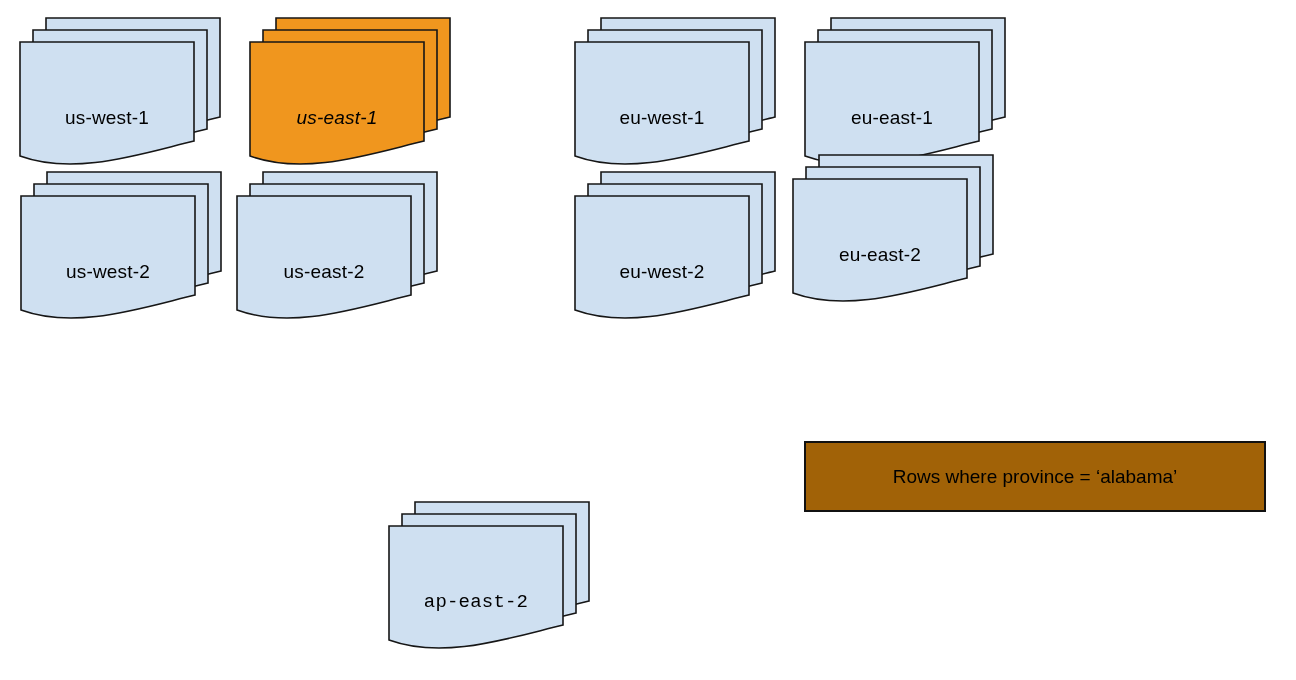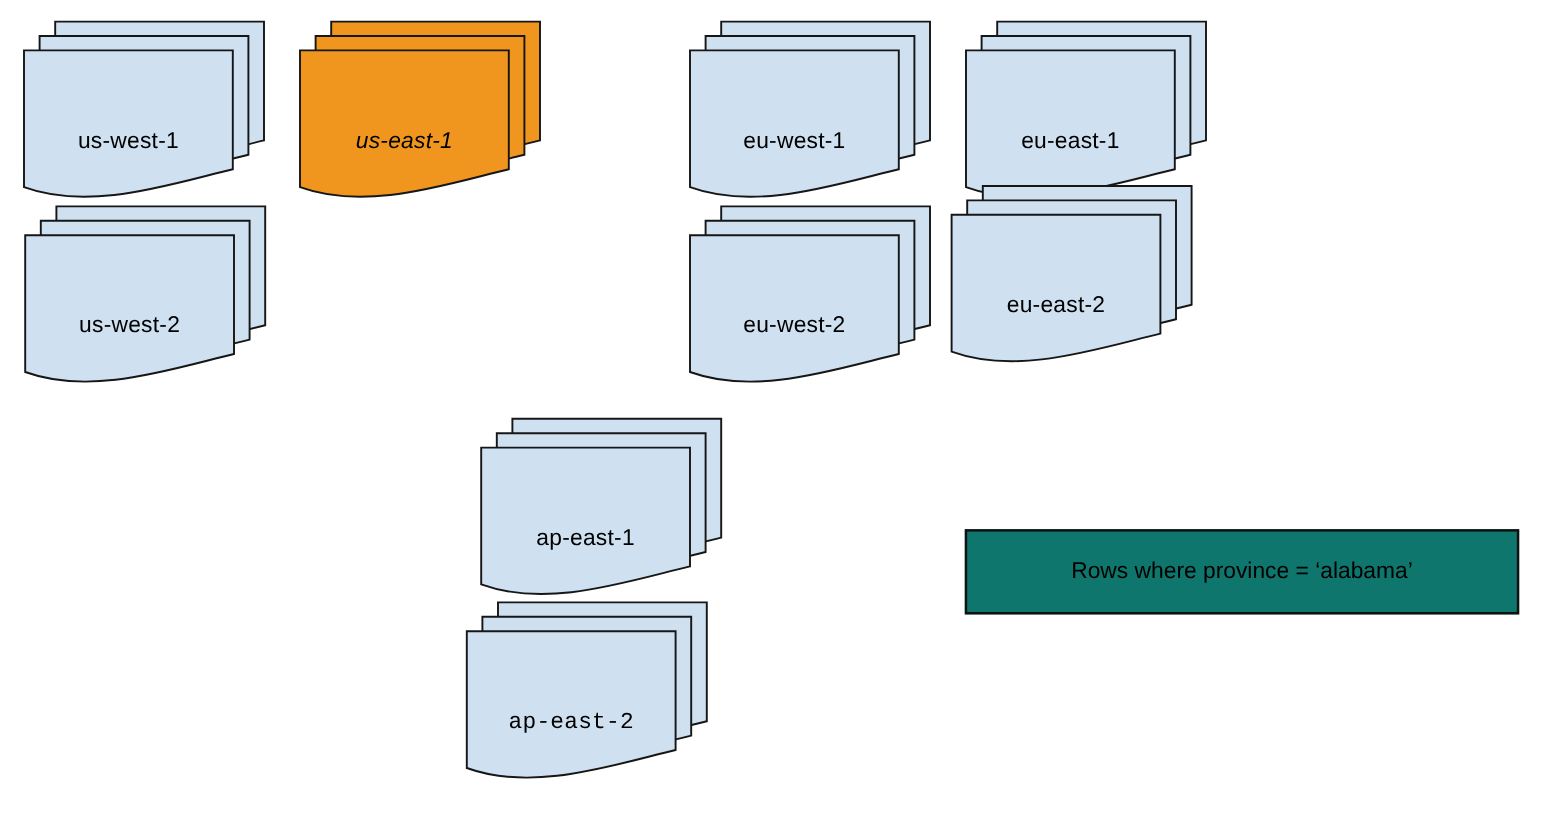--- a/index.html
+++ b/index.html
@@ -68,50 +68,50 @@
     <div class="stack-label">eu-east-1</div>
   </div>
     <div class="stack" style="left: 20px; top: 171px;">
     <svg width="202" height="150" viewBox="0 0 202 150" xmlns="http://www.w3.org/2000/svg">
       <path transform="translate(27,1)" stroke-width="1.6" d="M0,0 L174,0 L174,99 C120,112 55,134 0,114 Z" fill="#cfe0f1" stroke="#161616"></path>
       <path transform="translate(14,13)" stroke-width="1.6" d="M0,0 L174,0 L174,99 C120,112 55,134 0,114 Z" fill="#cfe0f1" stroke="#161616"></path>
       <path transform="translate(1,25)" stroke-width="1.6" d="M0,0 L174,0 L174,99 C120,112 55,134 0,114 Z" fill="#cfe0f1" stroke="#161616"></path>
     </svg>
     <div class="stack-label">us-west-2</div>
   </div>
+    <div class="stack" style="left: 236px; top: 171px;">
+    <svg width="202" height="150" viewBox="0 0 202 150" xmlns="http://www.w3.org/2000/svg">
+      <path transform="translate(27,1)" stroke-width="1.6" d="M0,0 L174,0 L174,99 C120,112 55,134 0,114 Z" fill="#cfe0f1" stroke="#161616"></path>
+      <path transform="translate(14,13)" stroke-width="1.6" d="M0,0 L174,0 L174,99 C120,112 55,134 0,114 Z" fill="#cfe0f1" stroke="#161616"></path>
+      <path transform="translate(1,25)" stroke-width="1.6" d="M0,0 L174,0 L174,99 C120,112 55,134 0,114 Z" fill="#cfe0f1" stroke="#161616"></path>
+    </svg>
+    <div class="stack-label">us-east-2</div>
+  </div>
     <div class="stack" style="left: 574px; top: 171px;">
     <svg width="202" height="150" viewBox="0 0 202 150" xmlns="http://www.w3.org/2000/svg">
       <path transform="translate(27,1)" stroke-width="1.6" d="M0,0 L174,0 L174,99 C120,112 55,134 0,114 Z" fill="#cfe0f1" stroke="#161616"></path>
       <path transform="translate(14,13)" stroke-width="1.6" d="M0,0 L174,0 L174,99 C120,112 55,134 0,114 Z" fill="#cfe0f1" stroke="#161616"></path>
       <path transform="translate(1,25)" stroke-width="1.6" d="M0,0 L174,0 L174,99 C120,112 55,134 0,114 Z" fill="#cfe0f1" stroke="#161616"></path>
     </svg>
     <div class="stack-label">eu-west-2</div>
   </div>
     <div class="stack" style="left: 792px; top: 154px;">
     <svg width="202" height="150" viewBox="0 0 202 150" xmlns="http://www.w3.org/2000/svg">
       <path transform="translate(27,1)" stroke-width="1.6" d="M0,0 L174,0 L174,99 C120,112 55,134 0,114 Z" fill="#cfe0f1" stroke="#161616"></path>
       <path transform="translate(14,13)" stroke-width="1.6" d="M0,0 L174,0 L174,99 C120,112 55,134 0,114 Z" fill="#cfe0f1" stroke="#161616"></path>
       <path transform="translate(1,25)" stroke-width="1.6" d="M0,0 L174,0 L174,99 C120,112 55,134 0,114 Z" fill="#cfe0f1" stroke="#161616"></path>
     </svg>
     <div class="stack-label">eu-east-2</div>
   </div>
-    <div class="stack" style="left: 400px; top: 348px;">
-    <svg width="202" height="150" viewBox="0 0 202 150" xmlns="http://www.w3.org/2000/svg">
-      <path transform="translate(27,1)" stroke-width="1.6" d="M0,0 L174,0 L174,99 C120,112 55,134 0,114 Z" fill="#cfe0f1" stroke="#161616"></path>
-      <path transform="translate(14,13)" stroke-width="1.6" d="M0,0 L174,0 L174,99 C120,112 55,134 0,114 Z" fill="#cfe0f1" stroke="#161616"></path>
-      <path transform="translate(1,25)" stroke-width="1.6" d="M0,0 L174,0 L174,99 C120,112 55,134 0,114 Z" fill="#cfe0f1" stroke="#161616"></path>
-    </svg>
-    <div class="stack-label">ap-east-1</div>
-  </div>
     <div class="stack" style="left: 388px; top: 501px; font-family: Liberation Mono, monospace;">
     <svg width="202" height="150" viewBox="0 0 202 150" xmlns="http://www.w3.org/2000/svg">
       <path transform="translate(27,1)" stroke-width="1.6" d="M0,0 L174,0 L174,99 C120,112 55,134 0,114 Z" fill="#cfe0f1" stroke="#161616"></path>
       <path transform="translate(14,13)" stroke-width="1.6" d="M0,0 L174,0 L174,99 C120,112 55,134 0,114 Z" fill="#cfe0f1" stroke="#161616"></path>
       <path transform="translate(1,25)" stroke-width="1.6" d="M0,0 L174,0 L174,99 C120,112 55,134 0,114 Z" fill="#cfe0f1" stroke="#161616"></path>
     </svg>
     <div class="stack-label">ap-east-2</div>
   </div>
     <div class="legend" style="left: 804px; top: 441px; width: 462px;">
-    <div class="legend-row" style="height: 71px; background: #0f766e;">
+    <div class="legend-row" style="height: 71px; background: #a16207;">
       <span>Rows where province = ‘alabama’</span>
     </div>
   </div>
 </div>
 
 </body></html>

